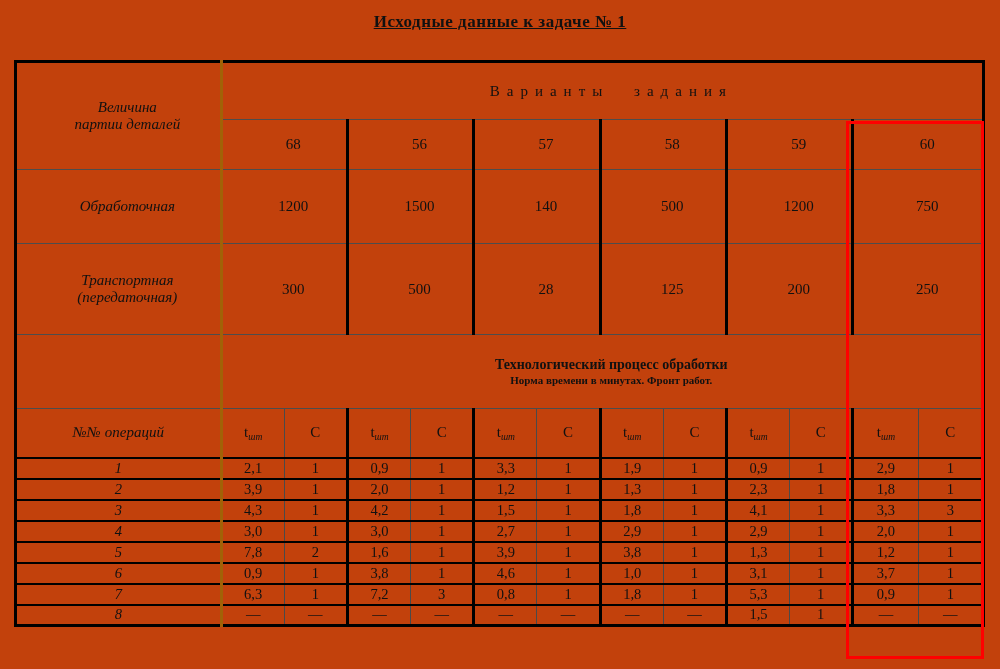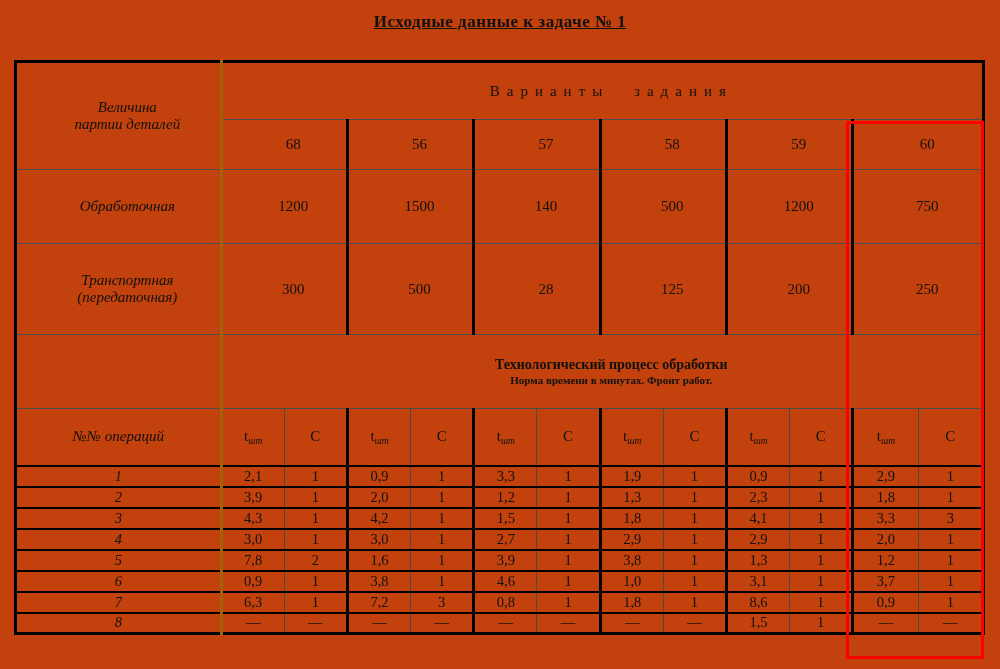--- a/index.html
+++ b/index.html
@@ -40,21 +40,21 @@
   .thickL { border-left: 3px solid #000; }
   .thinL  { border-left: 1px solid #4a4a4a; }
   tr.hb1 > td { border-bottom: 1px solid #4d4d4d; padding-left: 20px; }
   tr.hb2 > td { border-bottom: 2px solid #000; }
   tr.op  > td { border-bottom: 2px solid #000; font-size: 14.5px; }
   tr.r1 { height: 58px; }
   tr.r2 { height: 50px; }
   tr.r3 { height: 74px; }
   tr.r4 { height: 91px; }
   tr.r5 { height: 74px; }
-  tr.r6 { height: 57px; }
+  tr.r6 { height: 49px; }
   tr.op { height: 21px; }
   .spread { letter-spacing: 7px; word-spacing: 14px; }
   .sec1 { font-weight: bold; font-size: 14px; line-height: 1.25; }
   .sec2 { font-weight: bold; font-size: 11px; line-height: 1.3; }
   sub.sht { font-size: 9.5px; vertical-align: -3px; letter-spacing: 0; font-style: italic; }
   .hl {
     position: absolute;
     left: 846px; top: 121px;
     width: 138px; height: 538px;
     border: 3px solid #ff0000;
@@ -246,21 +246,21 @@
     <tr class="op">
       <td class="lab">7</td>
       <td class="thickL">6,3</td>
       <td class="thinL">1</td>
       <td class="thickL">7,2</td>
       <td class="thinL">3</td>
       <td class="thickL">0,8</td>
       <td class="thinL">1</td>
       <td class="thickL">1,8</td>
       <td class="thinL">1</td>
-      <td class="thickL">8,6</td>
+      <td class="thickL">5,3</td>
       <td class="thinL">1</td>
       <td class="thickL">0,9</td>
       <td class="thinL">1</td>
     </tr>
 
     <tr class="op">
       <td class="lab">8</td>
       <td class="thickL">—</td>
       <td class="thinL">—</td>
       <td class="thickL">—</td>

